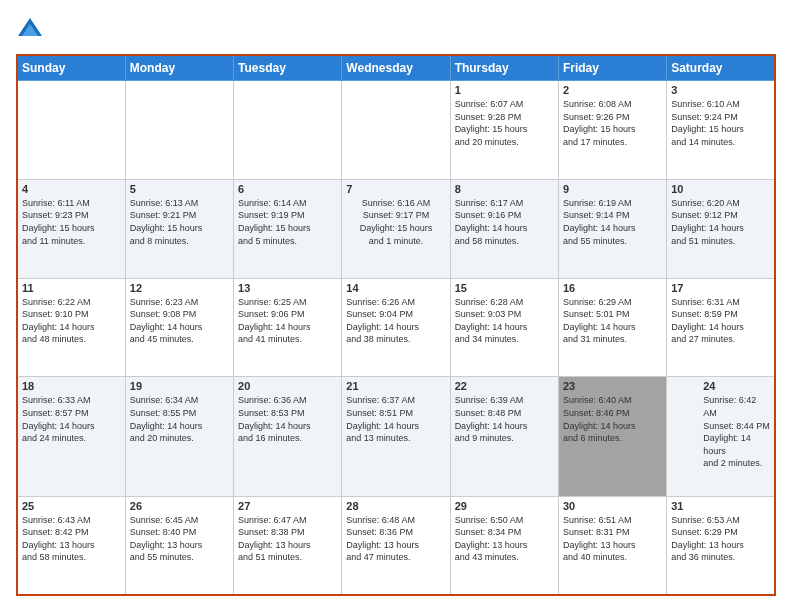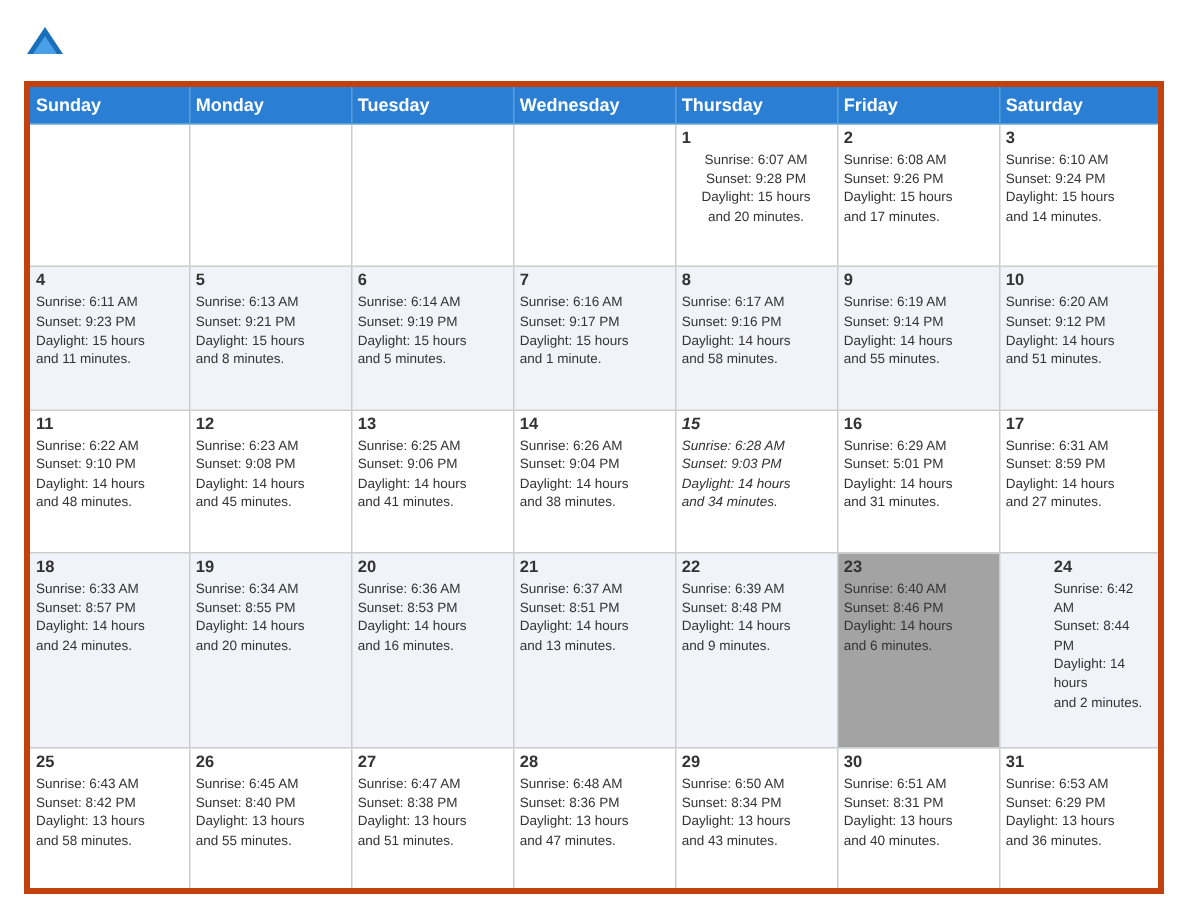--- a/index.html
+++ b/index.html
@@ -56,21 +56,21 @@
       color: #333;
       line-height: 1;
     }
     .subtitle {
       font-size: 14px;
       color: #555;
       margin-top: 2px;
     }
     .calendar {
       flex: 1;
-      border: 4px solid #c2410c;
+      border: 2px solid #c2410c;
       border-collapse: collapse;
       width: 100%;
       table-layout: fixed;
     }
     .calendar th {
       background: #2a7fd4;
       color: #fff;
       font-size: 12px;
       font-weight: bold;
       padding: 5px 4px;
@@ -138,21 +138,21 @@
         </tr>
     </thead>
     <tbody id="calendar-body">
     <tr>
           <td class="empty-cell"></td>
           <td class="empty-cell"></td>
           <td class="empty-cell"></td>
           <td class="empty-cell"></td>
           <td style="background: rgb(255, 255, 255);">
             <div class="day-number">1</div>
-            <div class="day-info" style="white-space: pre-line; text-align: center;">Sunrise: 6:07 AM
+            <div class="day-info" style="white-space: pre-line;">Sunrise: 6:07 AM
 Sunset: 9:28 PM
 Daylight: 15 hours
 and 20 minutes.</div>
           </td>
           <td style="background: rgb(255, 255, 255);">
             <div class="day-number">2</div>
             <div class="day-info" style="white-space: pre-line;">Sunrise: 6:08 AM
 Sunset: 9:26 PM
 Daylight: 15 hours
 and 17 minutes.</div>
@@ -182,21 +182,21 @@
           </td>
           <td style="background: rgb(240, 244, 248);">
             <div class="day-number">6</div>
             <div class="day-info" style="white-space: pre-line;">Sunrise: 6:14 AM
 Sunset: 9:19 PM
 Daylight: 15 hours
 and 5 minutes.</div>
           </td>
           <td style="background: rgb(240, 244, 248);">
             <div class="day-number">7</div>
-            <div class="day-info" style="white-space: pre-line;">Sunrise: 6:16 AM
+            <div class="day-info" style="white-space: pre-line; text-align: center;">Sunrise: 6:16 AM
 Sunset: 9:17 PM
 Daylight: 15 hours
 and 1 minute.</div>
           </td>
           <td style="background: rgb(240, 244, 248);">
             <div class="day-number">8</div>
             <div class="day-info" style="white-space: pre-line;">Sunrise: 6:17 AM
 Sunset: 9:16 PM
 Daylight: 14 hours
 and 58 minutes.</div>
@@ -238,21 +238,21 @@
 Daylight: 14 hours
 and 41 minutes.</div>
           </td>
           <td style="background: rgb(255, 255, 255);">
             <div class="day-number">14</div>
             <div class="day-info" style="white-space: pre-line;">Sunrise: 6:26 AM
 Sunset: 9:04 PM
 Daylight: 14 hours
 and 38 minutes.</div>
           </td>
-          <td style="background: rgb(255, 255, 255); font-style: italic;">
+          <td style="background: rgb(255, 255, 255);">
             <div class="day-number">15</div>
             <div class="day-info" style="white-space: pre-line;">Sunrise: 6:28 AM
 Sunset: 9:03 PM
 Daylight: 14 hours
 and 34 minutes.</div>
           </td>
           <td style="background: rgb(255, 255, 255);">
             <div class="day-number">16</div>
             <div class="day-info" style="white-space: pre-line;">Sunrise: 6:29 AM
 Sunset: 5:01 PM

